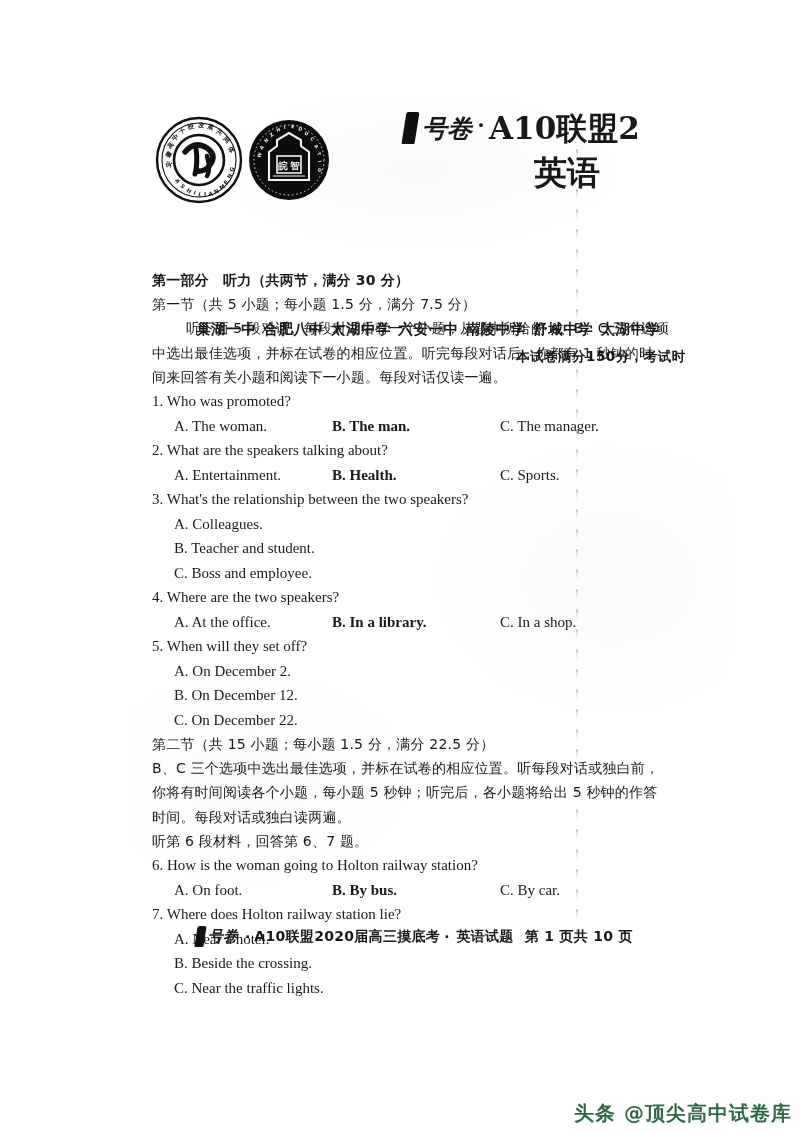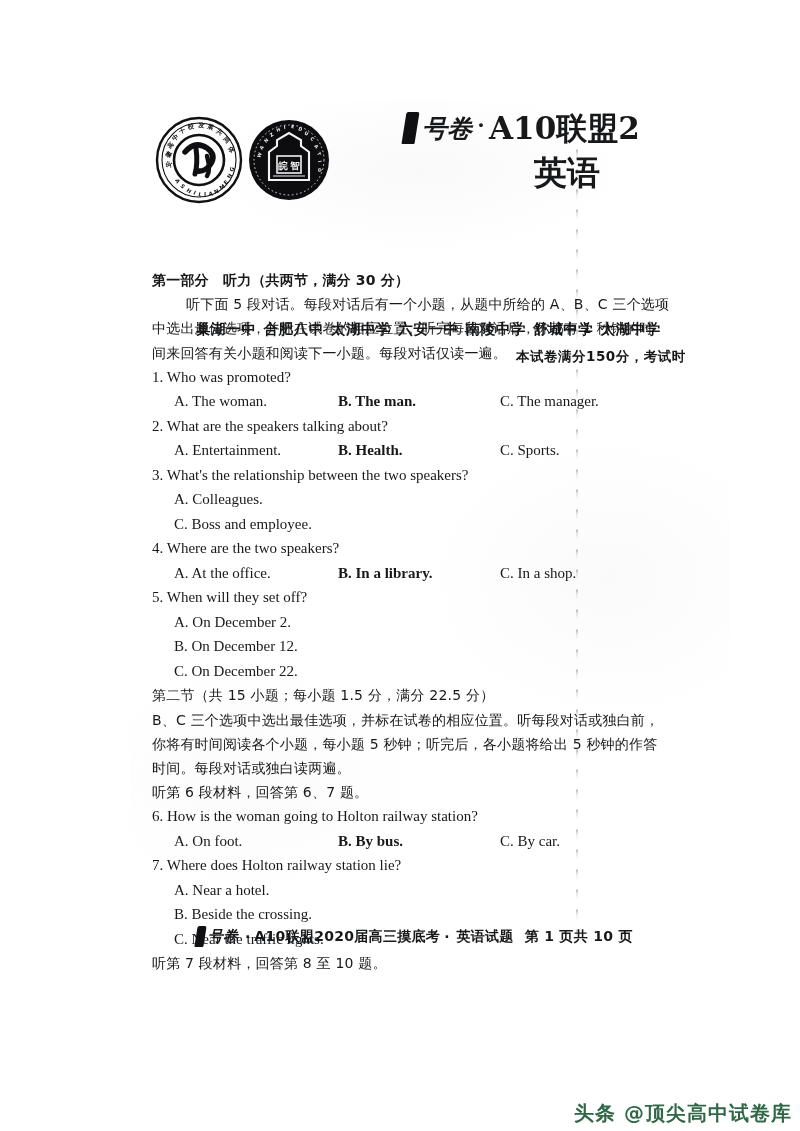--- a/index.html
+++ b/index.html
@@ -187,21 +187,21 @@
     position: relative;
     height: 24.5px;
     font-size: 15px;
     line-height: 24.5px;
   }
   .opt {
     position: absolute;
     white-space: nowrap;
   }
   .opt.a { left: 22px; }
-  .opt.b { left: 186px; }
+  .opt.b { left: 180px; }
   .opt.c { left: 348px; }
   .opt-stack {
     padding-left: 22px;
     font-size: 15px;
     line-height: 24.5px;
     white-space: nowrap;
   }
 
   
   .footer {
@@ -332,20 +332,21 @@
     <div class="schools">
       <span>巢湖一中</span><span>合肥八中</span><span>太湖中学</span><span>六安一中</span><span>南陵中学</span><span>舒城中学</span><span>太湖中学</span>
     </div>
 
     <div class="exam-meta">本试卷满分150分，考试时</div>
   </div>
 
   <div class="body-col">
 
     <div class="ln cn b">第一部分　听力（共两节，满分 30 分）</div>
+    <div class="ln cn">第一节（共 5 小题；每小题 1.5 分，满分 7.5 分）</div>
 
     <div class="ln cn indent2">听下面 5 段对话。每段对话后有一个小题，从题中所给的 A、B、C 三个选项</div>
     <div class="ln cn">中选出最佳选项，并标在试卷的相应位置。听完每段对话后，你都有 1 秒钟的时</div>
     <div class="ln cn">间来回答有关小题和阅读下一小题。每段对话仅读一遍。</div>
 
     <div class="q">
       <span>1.</span>
       <span>Who was promoted?</span>
     </div>
     <div class="opt-row">
@@ -362,20 +363,21 @@
       <span class="opt a">A. Entertainment.</span>
       <span class="opt b">B. Health.</span>
       <span class="opt c">C. Sports.</span>
     </div>
 
     <div class="q">
       <span>3.</span>
       <span>What's the relationship between the two speakers?</span>
     </div>
     <div class="opt-stack">A. Colleagues.</div>
+    <div class="opt-stack">B. Teacher and student.</div>
     <div class="opt-stack">C. Boss and employee.</div>
 
     <div class="q">
       <span>4.</span>
       <span>Where are the two speakers?</span>
     </div>
     <div class="opt-row">
       <span class="opt a">A. At the office.</span>
       <span class="opt b">B. In a library.</span>
       <span class="opt c">C. In a shop.</span>
@@ -406,21 +408,20 @@
     </div>
 
     <div class="q">
       <span>7.</span>
       <span>Where does Holton railway station lie?</span>
     </div>
     <div class="opt-stack">A. Near a hotel.</div>
     <div class="opt-stack">B. Beside the crossing.</div>
     <div class="opt-stack">C. Near the traffic lights.</div>
 
-    <div class="ln cn">听第 7 段材料，回答第 8 至 10 题。</div>
   </div>
 
   <div class="footer">
     <span class="brand-one"></span>
     <span class="brand-haojuan">号卷</span>
     <span class="f-sep">·</span>
     <span class="f-txt">A10联盟2020届高三摸底考</span>
     <span class="f-sep">·</span>
     <span class="f-txt" style="margin-left:3px">英语试题</span>
     <span class="f-txt" style="margin-left:11px">第 1 页</span>

